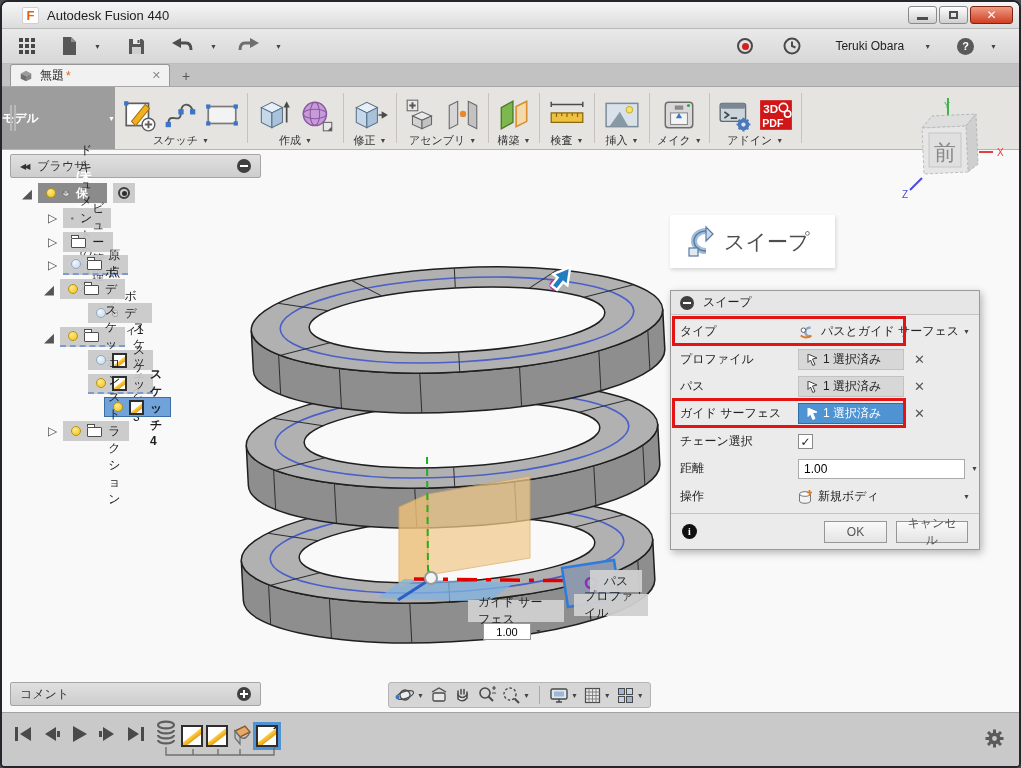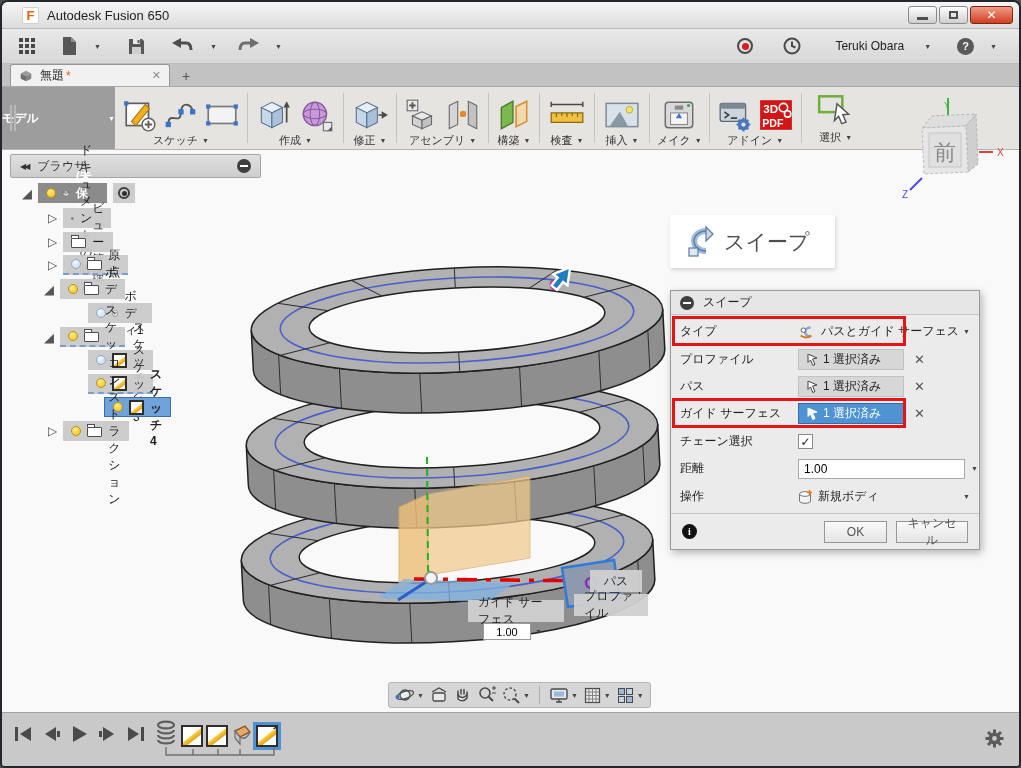--- a/index.html
+++ b/index.html
@@ -143,21 +143,21 @@
         border-left:9px solid transparent;border-top:9px solid #1c1c1c;transform:rotate(90deg);}
   .tlgear{position:absolute;left:983px;top:16px;}
 </style>
 </head>
 <body>
 
 <div class="window">
 
   <div class="titlebar">
     <div class="applogo">F</div>
-    <div class="apptitle">Autodesk Fusion 650</div>
+    <div class="apptitle">Autodesk Fusion 440</div>
     <div class="winbtns">
       <div class="winbtn">
           <span class="bar"></span>
         </div>
       <div class="winbtn">
           <span class="box"></span>
         </div>
       <div class="winbtn close">
           <span>✕</span>
         </div>
@@ -426,32 +426,20 @@
           <circle cx="28" cy="16" r="3" fill="#d01616" stroke="#fff" stroke-width="1.5"></circle>
         </svg>
       </div>
       <div class="rlabel">
           <span>アドイン</span>
           <span class="dd">▼</span>
         </div>
     </div>
     <div class="rsep"></div>
 
-    <div class="rgroup" style="padding:3px 14px 2px">
-      <div class="ricons">
-        <svg width="40" height="36" viewBox="0 0 38 34">
-          <rect x="3" y="4" width="22" height="15" fill="none" stroke="#6fae3f" stroke-width="2.4"></rect>
-          <polygon points="20,11 31,21 25.5,21.5 28.5,28.5 24.5,30 21.5,23 17.5,27" fill="#fff" stroke="#555" stroke-width="1.4"></polygon>
-        </svg>
-      </div>
-      <div class="rlabel">
-          <span>選択</span>
-          <span class="dd">▼</span>
-        </div>
-    </div>
   </div>
 
   <div class="viewport">
 
     <svg class="vp-svg" width="1021" height="562" viewBox="0 148 1021 562">
 
       <g transform="rotate(-3 445 548)">
         <path d="M239,548 A206,52 0 0 0 651,548 L651,588 A206,52 0 0 1 239,588 Z" fill="#8e8e8e" stroke="#1f1f1f" stroke-width="1.5"></path>
         <path fill-rule="evenodd" fill="#b1b1b1" stroke="#1f1f1f" stroke-width="1.5" d="M239,548 A206,52 0 1 0 651,548 A206,52 0 1 0 239,548 Z M297,548 A148,32 0 1 0 593,548 A148,32 0 1 0 297,548 Z"></path>
         <ellipse cx="445" cy="548" rx="177" ry="42" fill="none" stroke="#4a5fc8" stroke-width="1.6"></ellipse>
@@ -830,20 +818,24 @@
         <svg width="18" height="17" viewBox="0 0 18 17">
           <rect x="1.5" y="1.5" width="6" height="6" fill="#9db8d6" stroke="#4a4a4a"></rect>
           <rect x="9.5" y="1.5" width="6" height="6" fill="#c6d5e6" stroke="#4a4a4a"></rect>
           <rect x="1.5" y="9.5" width="6" height="6" fill="#c6d5e6" stroke="#4a4a4a"></rect>
           <rect x="9.5" y="9.5" width="6" height="6" fill="#9db8d6" stroke="#4a4a4a"></rect>
         </svg>
         <span class="dd">▼</span>
       </span>
     </div>
 
+    <div class="panelhdr" style="left:8px;top:532px;width:251px;">
+      <span>コメント</span>
+      <span class="mcircle plus"></span>
+    </div>
 
     <div class="statustext">複数選択</div>
   </div>
 
   <div class="timeline">
     <div class="playbtns">
       <svg width="19" height="18" viewBox="0 0 19 18">
         <rect x="1" y="2" width="3" height="14" fill="#4a4a4a"></rect>
           <polygon points="17,2 6,9 17,16" fill="#4a4a4a"></polygon>
       </svg>

